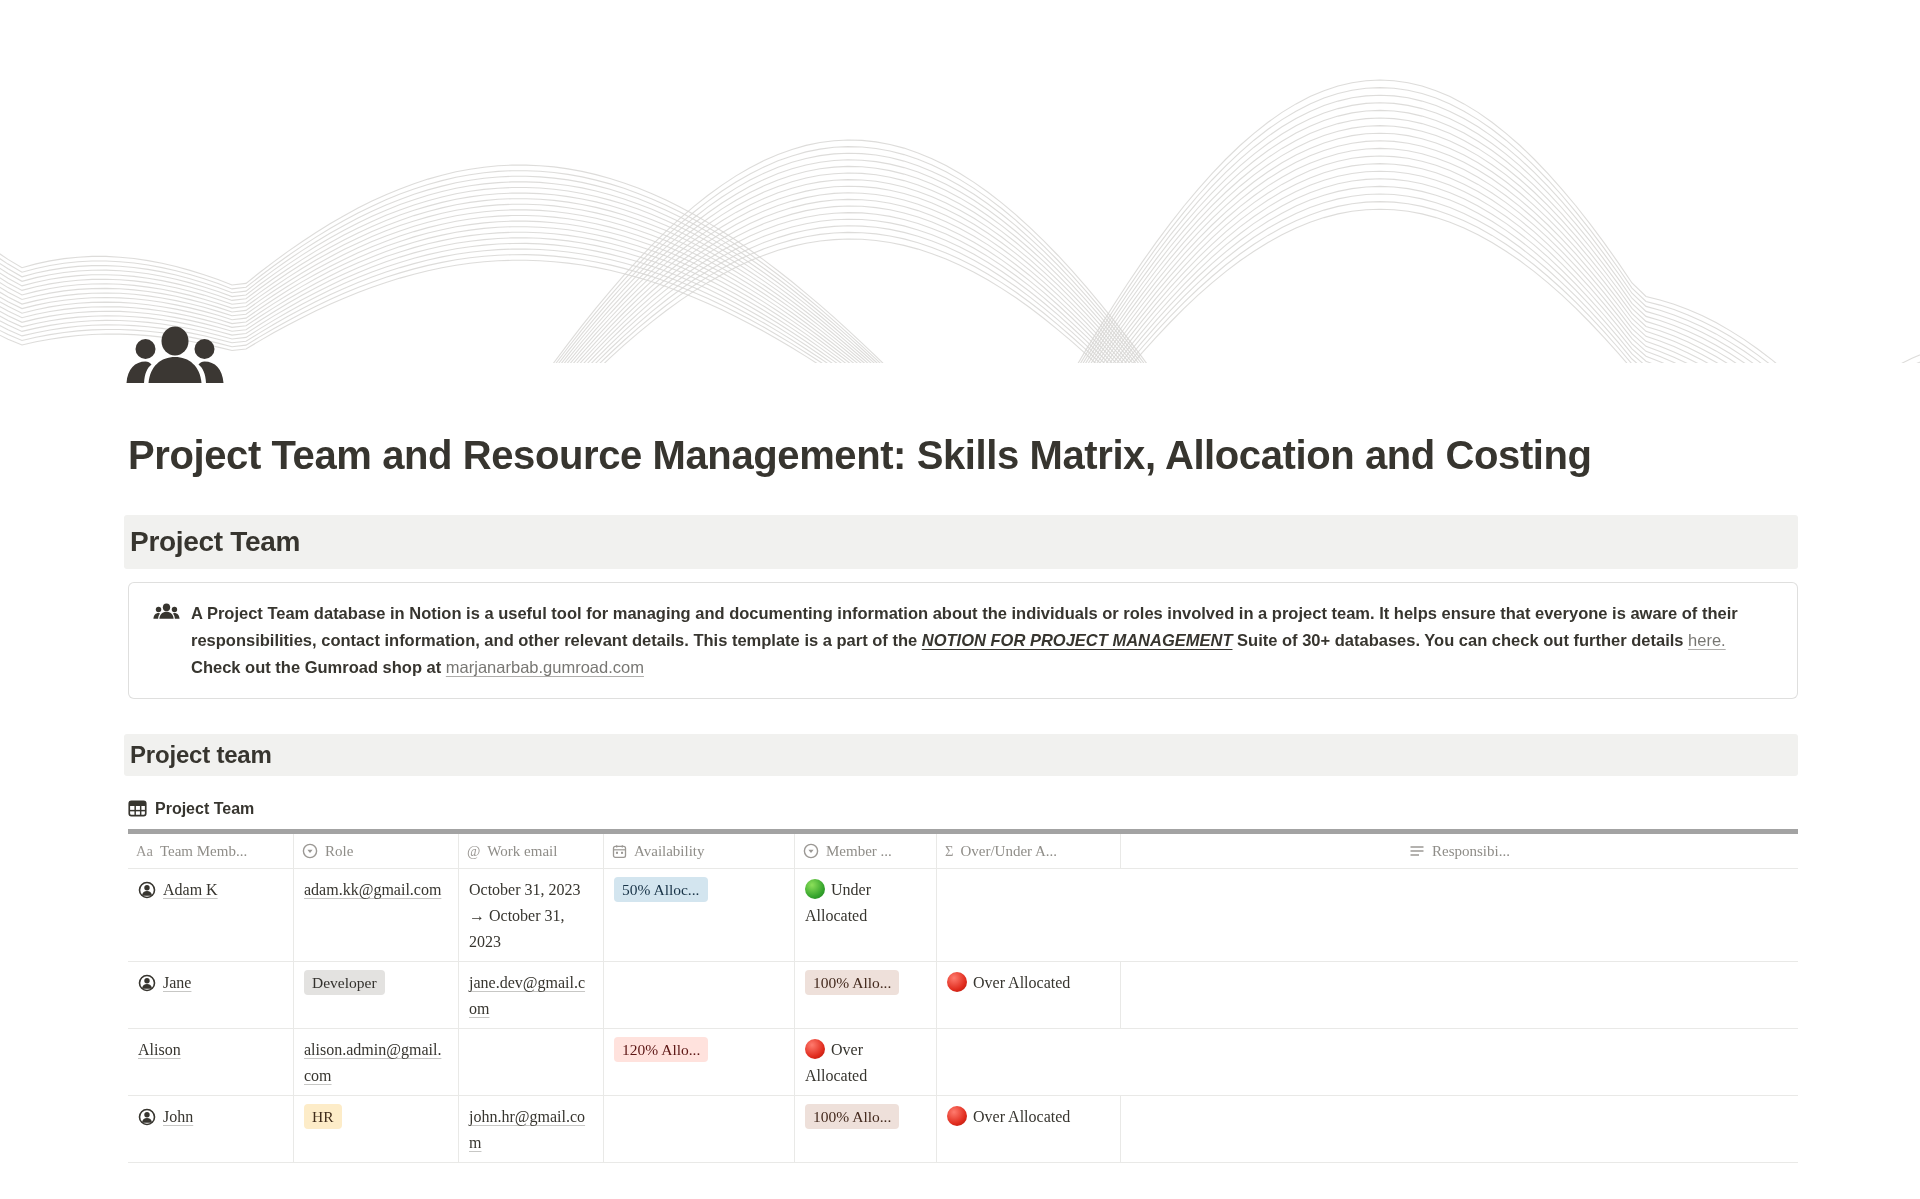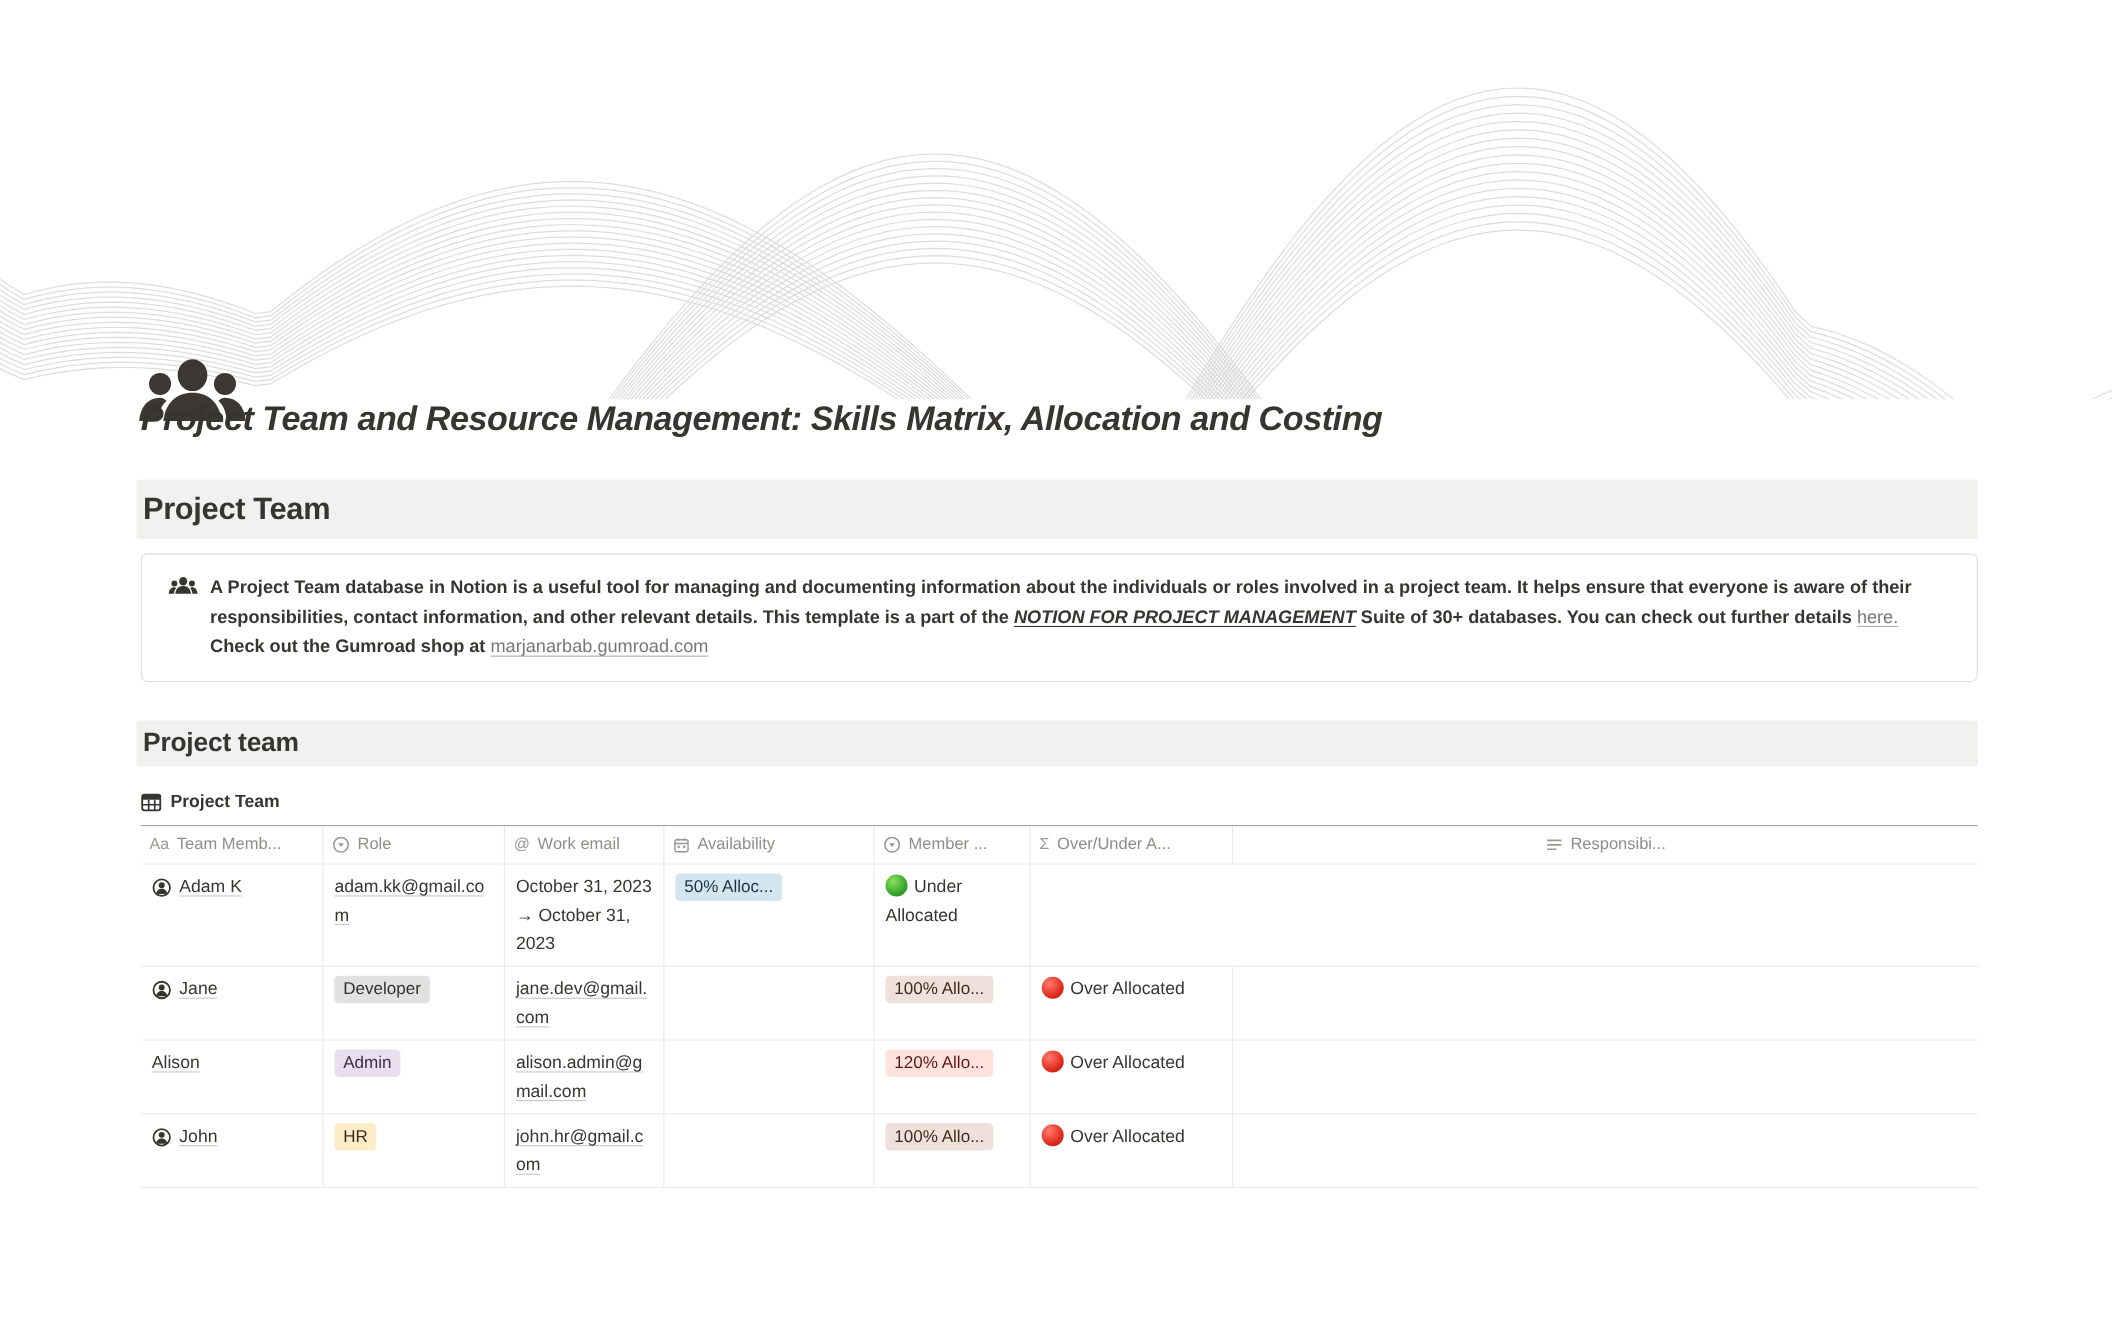--- a/index.html
+++ b/index.html
@@ -7,38 +7,38 @@
     font-family:"Liberation Sans","DejaVu Sans",sans-serif; color:#37352f; }
 
   
   .cover { position:absolute; top:0; left:0; width:1920px; height:363px; overflow:hidden; background:#fff; }
   .cover svg { display:block; width:1920px; height:363px; }
   .page-icon { position:absolute; top:326px; left:124px; width:102px; height:57px; overflow:hidden; }
 
   
   .content { position:absolute; top:363px; left:128px; width:1670px; }
 
-  .page-title { font-size:31px; font-weight:700; letter-spacing:-0.4px; color:#37352f;font-style:italic; }
+  .page-title { margin-top:70px; font-size:40px; font-weight:700; letter-spacing:-0.4px; color:#37352f; }
 
   .h-bar { background:#f1f1ef; border-radius:3px; margin-left:-4px; padding-left:6px; width:calc(100% + 4px); }
   .h1-bar { margin-top:37px; padding-top:11px; padding-bottom:11px; font-size:28px; font-weight:700; letter-spacing:-0.3px; }
   .h2-bar { margin-top:35px; padding-top:7px; padding-bottom:7px; font-size:24px; font-weight:700; letter-spacing:-0.2px; }
 
   
   .callout { margin-top:13px; border:1px solid rgba(55,53,47,0.16); border-radius:6px;
     padding:17px 22px 17px 24px; display:flex; gap:11px; background:#fff; }
   .callout-icon { flex:0 0 27px; padding-top:3px; }
   .callout-text { font-size:16.5px; line-height:27px; font-weight:600; color:#37352f; }
   .c-link-strong { font-weight:700; font-style:italic; text-decoration:underline; text-underline-offset:3px; color:#37352f; cursor:pointer; }
   .c-link { font-weight:500; color:rgba(55,53,47,0.68); text-decoration:underline; text-underline-offset:3px; text-decoration-color:rgba(55,53,47,0.4); cursor:pointer; }
 
   
   .db-caption { margin-top:23px; display:flex; align-items:center; gap:8px;
     font-size:16px; font-weight:600; color:#37352f; width:max-content; cursor:pointer; }
-  .db-table { margin-top:11px; border-top:1px solid #a3a3a3; width:1670px; }
+  .db-table { margin-top:11px; border-top:5px solid #a3a3a3; width:1670px;font-family:Liberation Serif, serif; }
   .db-row { display:grid; grid-template-columns:166px 165px 145px 191px 142px 184px 677px;
     border-bottom:1px solid #e9e9e7; }
   .db-cell { border-right:1px solid #e9e9e7; padding:8px 10px 6px 10px; font-size:16px; line-height:26px; }
   .db-cell:last-child { border-right:none;justify-content:center; }
   .hdr .db-cell { display:flex; align-items:center; gap:7px; padding:4px 8px; height:34px;
     color:#8f8d88; font-size:15px; font-weight:400; white-space:nowrap; overflow:hidden; }
   .hdr-glyph { font-size:14.5px; color:#9b9894; flex:0 0 auto; line-height:1; }
   .hdr svg { flex:0 0 auto; }
 
   .name-cell { display:flex; align-items:flex-start; gap:7px;text-align:right; }
@@ -276,23 +276,20 @@
       <div class="db-cell">
         <span></span>
       </div>
     </div>
 
     <div class="db-row">
       <div class="db-cell name-cell">
         <span class="u-line name-text">Alison</span>
       </div>
       <div class="db-cell">
-        <span class="pill pill-purple">Admin</span>
-      </div>
-      <div class="db-cell">
         <span class="u-line email-text">alison.admin@gmail.com</span>
       </div>
       <div class="db-cell">
         <span></span>
       </div>
       <div class="db-cell">
         <span class="pill pill-red">120% Allo...</span>
       </div>
       <div class="db-cell">
         <div class="status-wrap"><span class="dot dot-red"></span><span>Over Allocated</span></div>

